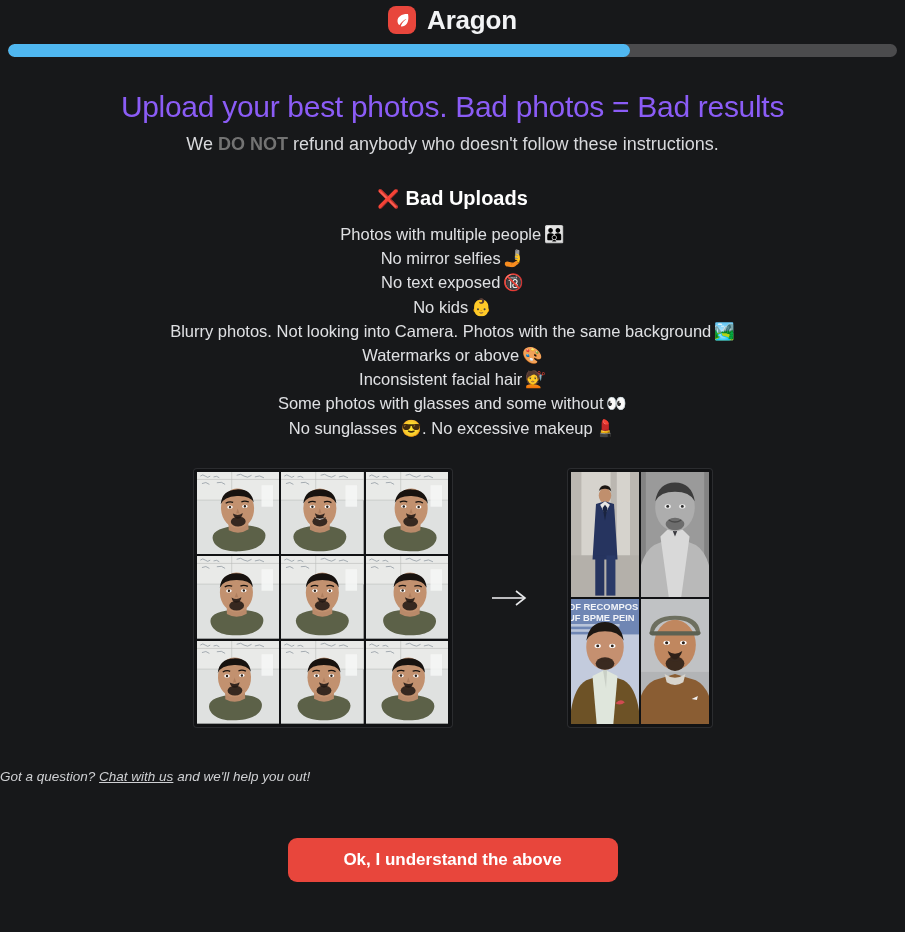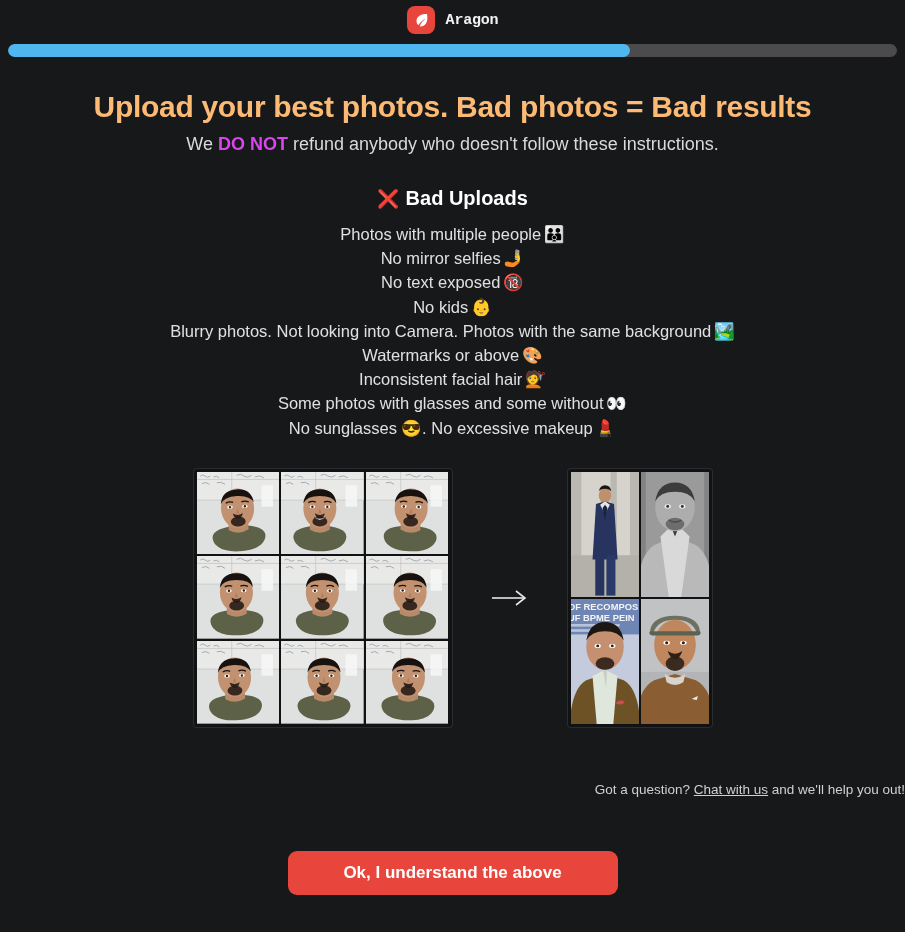--- a/index.html
+++ b/index.html
@@ -29,25 +29,24 @@
     height: 28px;
     border-radius: 8px;
     background: #e8463c;
     display: flex;
     align-items: center;
     justify-content: center;
     flex: none;
   }
   .brand-logo svg { display: block; }
   .brand-name {
-    font-size: 15px;
+    font-size: 26px;
     font-weight: 600;
     color: #f2f3f5;
     letter-spacing: -0.2px;
-    font-family: Liberation Mono, monospace;
   }
 
   
   .progress-wrap {
     padding: 4px 8px 0 8px;
   }
   .progress-track {
     height: 13px;
     background: #4b4b4d;
     border-radius: 7px;
@@ -57,33 +56,33 @@
     height: 100%;
     background: #4fb7f0;
     border-radius: 7px;
   }
 
   
   .headline {
     margin: 33px 0 0 0;
     text-align: center;
     font-size: 30px;
-    font-weight: 700;
-    color: #fdba74;
+    font-weight: 400;
+    color: #8b5cf6;
     letter-spacing: -0.3px;
   }
   .subhead {
     margin: 10px 0 0 0;
     text-align: center;
     font-size: 18px;
     color: #d8d9dc;
     font-weight: 400;
   }
   .subhead .emph {
-    color: #d946ef;
+    color: #737373;
     font-weight: 700;
   }
 
   
   .section-title {
     margin: 32px 0 0 0;
     text-align: center;
     font-size: 20px;
     font-weight: 700;
     color: #ffffff;
@@ -135,24 +134,25 @@
     grid-template-columns: repeat(2, 1fr);
     grid-template-rows: repeat(2, 1fr);
     gap: 2px;
   }
   .cell { position: relative; overflow: hidden; }
   .cell svg { display: block; width: 100%; height: 100%; }
   .arrow-ico { width: 40px; height: 24px; flex: none; }
 
   
   .help-line {
-    margin-top: 55px;
-    text-align: right;
+    margin-top: 42px;
+    text-align: left;
     font-size: 13.5px;
     color: #cfd0d3;
+    font-style: italic;
   }
   .help-link {
     color: #cfd0d3;
     text-decoration: underline;
     cursor: pointer;
   }
   .cta-wrap {
     margin-top: 54px;
     display: flex;
     justify-content: center;

